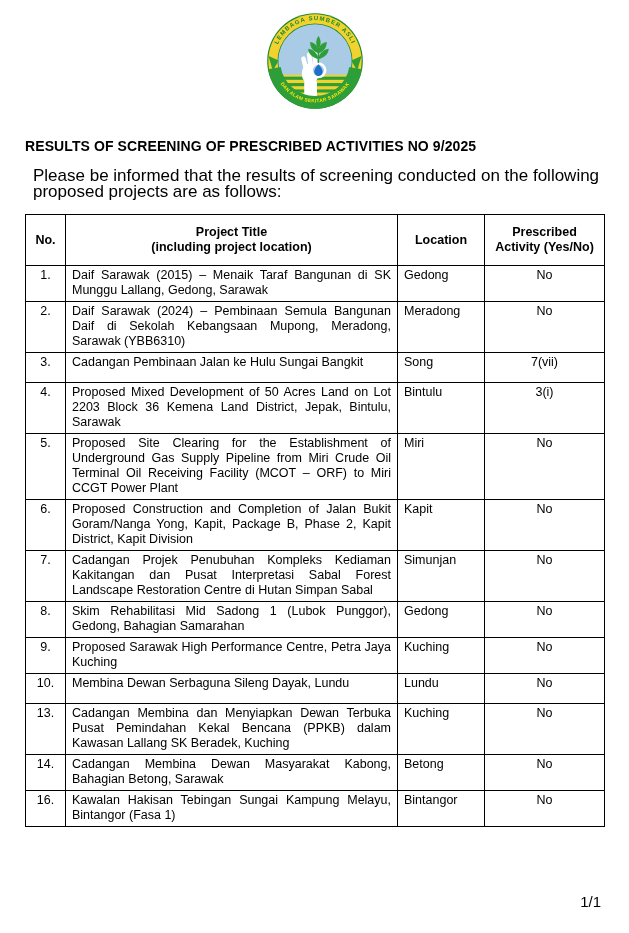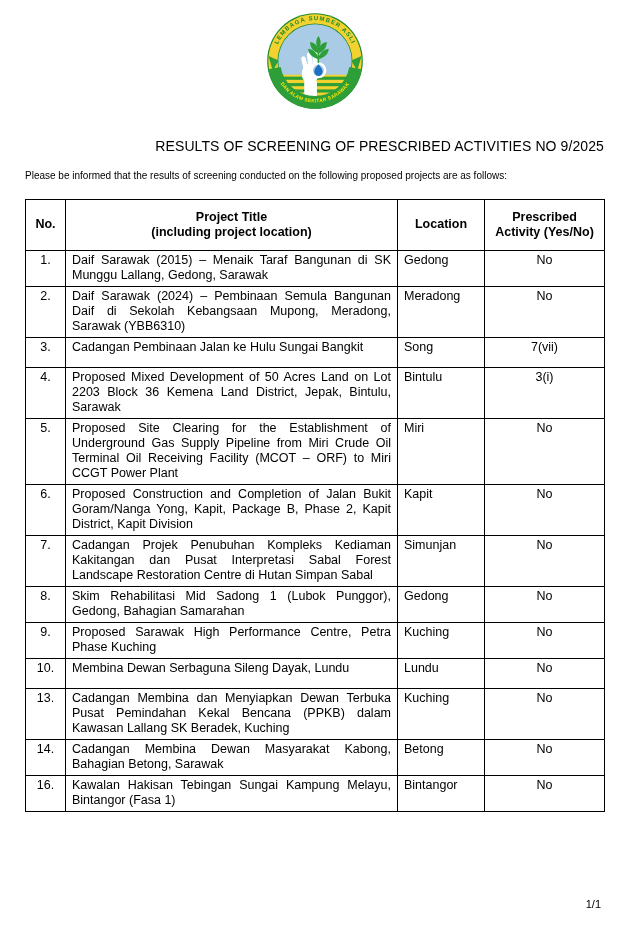--- a/index.html
+++ b/index.html
@@ -17,28 +17,28 @@
 
   
   .logo-wrap { text-align: center; margin-top: 0; }
   .logo { width: 98px; height: 98px; display: inline-block; }
   .arc-text-top   { font-size: 6.1px; font-weight: bold; letter-spacing: 1.15px; font-family: "Liberation Sans", sans-serif; }
   .arc-text-bottom{ font-size: 4.9px; font-weight: bold; letter-spacing: 0.35px; font-family: "Liberation Sans", sans-serif; }
 
   
   .doc-title {
     margin: 24px 0 0 0;
-    text-align: right;
+    text-align: left;
     font-size: 14px;
-    font-weight: normal;
+    font-weight: bold;
     letter-spacing: 0.1px;
   }
   .intro {
-    margin: 14px 0 0 0;
-    font-size: 10px;
+    margin: 14px 0 0 8px;
+    font-size: 17px;
     line-height: 15.5px;
   }
 
   
   table.screening {
     margin-top: 15px;
     border-collapse: collapse;
     table-layout: fixed;
     width: 579px;
   }
@@ -63,21 +63,21 @@
   td.c-no  { text-align: center; padding-left: 2px; padding-right: 2px; }
   td.c-title { text-align: justify; }
   td.c-loc { padding-left: 3px; padding-right: 3px; }
   td.c-act { text-align: center; }
 
   
   .page-number {
     position: absolute;
     right: 28px;
     bottom: 23px;
-    font-size: 11px;
+    font-size: 15px;
   }
 </style>
 </head>
 <body>
 
 <div class="page">
 
   <div class="logo-wrap">
     <svg class="logo" viewBox="0 0 100 100" aria-hidden="true">
       <defs>
@@ -216,21 +216,21 @@
 
   <tr class="body-row">
     <td class="c-no">8.</td>
     <td class="c-title">Skim Rehabilitasi Mid Sadong 1 (Lubok Punggor), Gedong, Bahagian Samarahan</td>
     <td class="c-loc">Gedong</td>
     <td class="c-act">No</td>
   </tr>
 
   <tr class="body-row">
     <td class="c-no">9.</td>
-    <td class="c-title">Proposed Sarawak High Performance Centre, Petra Phase Kuching</td>
+    <td class="c-title">Proposed Sarawak High Performance Centre, Petra Jaya Kuching</td>
     <td class="c-loc">Kuching</td>
     <td class="c-act">No</td>
   </tr>
 
   <tr class="body-row">
     <td class="c-no">10.</td>
     <td class="c-title">Membina Dewan Serbaguna Sileng Dayak, Lundu</td>
     <td class="c-loc">Lundu</td>
     <td class="c-act">No</td>
   </tr>

